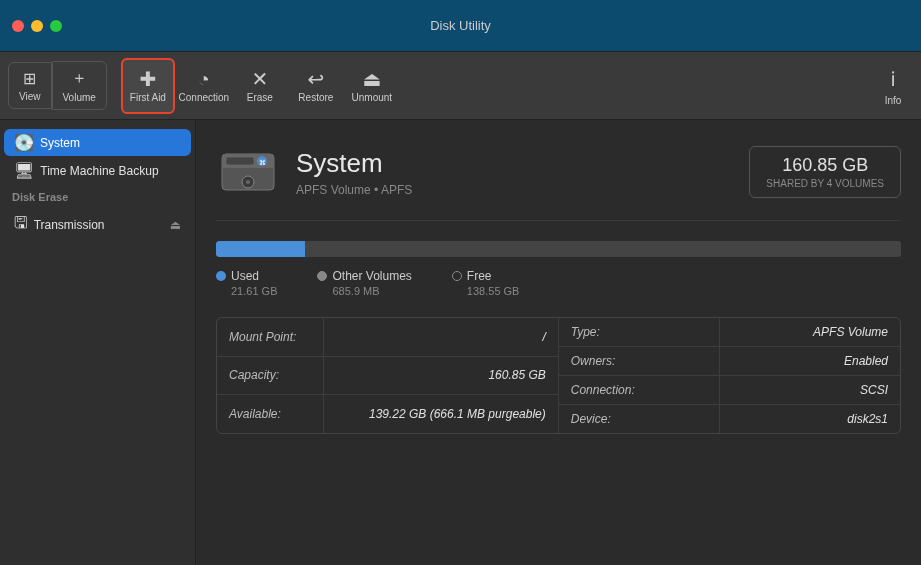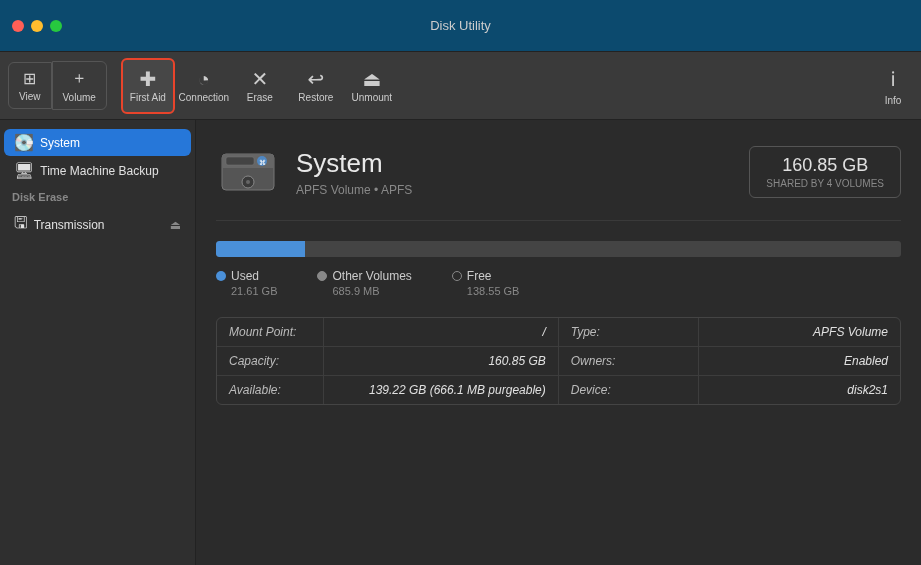--- a/index.html
+++ b/index.html
@@ -456,20 +456,24 @@
         <tbody>
             <tr>
           <td class="label-cell">Type:</td>
           <td class="value-cell">APFS Volume</td>
         </tr>
         <tr>
           <td class="label-cell">Owners:</td>
           <td class="value-cell">Enabled</td>
         </tr>
         <tr>
+          <td class="label-cell">Connection:</td>
+          <td class="value-cell">SCSI</td>
+        </tr>
+        <tr>
           <td class="label-cell">Device:</td>
           <td class="value-cell">disk2s1</td>
         </tr>
       </tbody>
         </table>
     </div>
 
   </div>
 </div>
 

